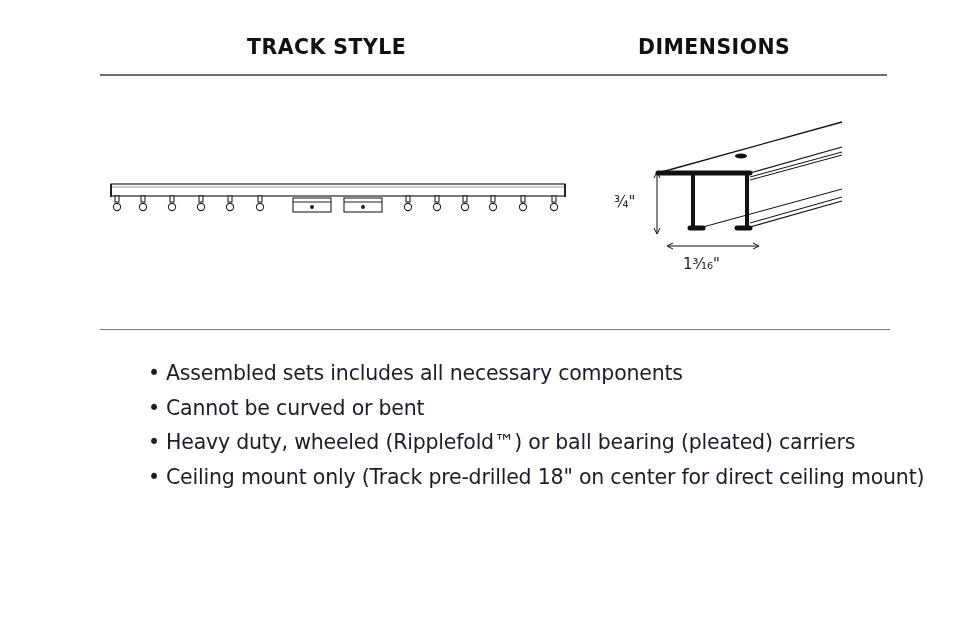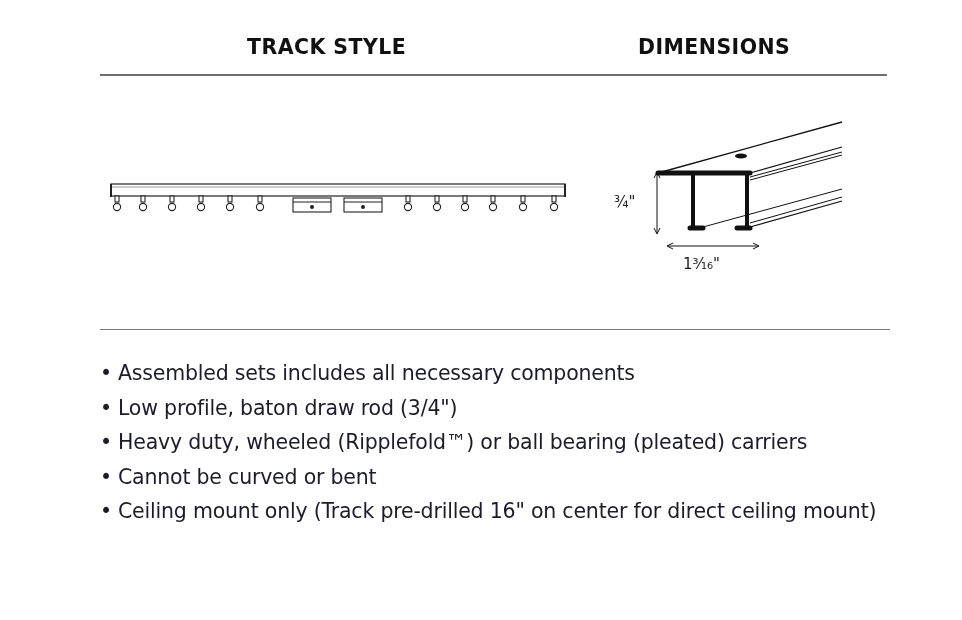--- a/index.html
+++ b/index.html
@@ -12,21 +12,21 @@
     .rule { position: absolute; height: 2px; background: #6e6e6e; }
     #rule-top { left: 100px; top: 74px; width: 787px; }
     #rule-mid { left: 100px; top: 329px; width: 790px; height: 1px; background: #777; }
     #track-illus { position: absolute; left: 108px; top: 178px; }
     #dim-illus { position: absolute; left: 610px; top: 115px; }
     .dimlabel { position: absolute; font-family: "DejaVu Sans", sans-serif; font-size: 15px; color: #222; white-space: nowrap; }
     #dim-h { left: 614px; top: 193px; }
     #dim-w { left: 683px; top: 255px; }
     ul.features { position: absolute; left: 100px; top: 356px; margin: 0; padding: 0; list-style: none; }
     ul.features li { font-family: "DejaVu Sans", sans-serif; font-size: 20.5px; line-height: 34.6px;
-      color: #1c1c2a; white-space: nowrap; letter-spacing: -0.2px; }
+      color: #1c1c2a; white-space: nowrap; letter-spacing: -0.2px; margin-left: 48px; }
     ul.features li .bullet { display: inline-block; width: 18px; }
   </style>
 </head>
 <body>
 
 <div class="heading" id="h-track">TRACK STYLE</div>
 <div class="heading" id="h-dim">DIMENSIONS</div>
 <div class="rule" id="rule-top"></div>
 
 <svg id="track-illus" width="462" height="44" viewBox="0 0 462 44">
@@ -124,17 +124,16 @@
     <path d="M143 128 L149 131 L143 134" stroke-width="1"></path>
   </g>
 </svg>
 <div class="dimlabel" id="dim-h">¾"</div>
 <div class="dimlabel" id="dim-w">1³⁄₁₆"</div>
 
 <div class="rule" id="rule-mid"></div>
 
 <ul class="features">
   <li><span class="bullet">•</span><span>Assembled sets includes all necessary components</span></li>
-  <li><span class="bullet">•</span><span>Low profile, baton draw rod (3/4")</span></li>
+  <li><span class="bullet">•</span><span>Cannot be curved or bent</span></li>
   <li><span class="bullet">•</span><span>Heavy duty, wheeled (Ripplefold™) or ball bearing (pleated) carriers</span></li>
-  <li><span class="bullet">•</span><span>Cannot be curved or bent</span></li>
-  <li><span class="bullet">•</span><span>Ceiling mount only (Track pre-drilled 16" on center for direct ceiling mount)</span></li>
+  <li><span class="bullet">•</span><span>Ceiling mount only (Track pre-drilled 18" on center for direct ceiling mount)</span></li>
 </ul>
 
 </body></html>

